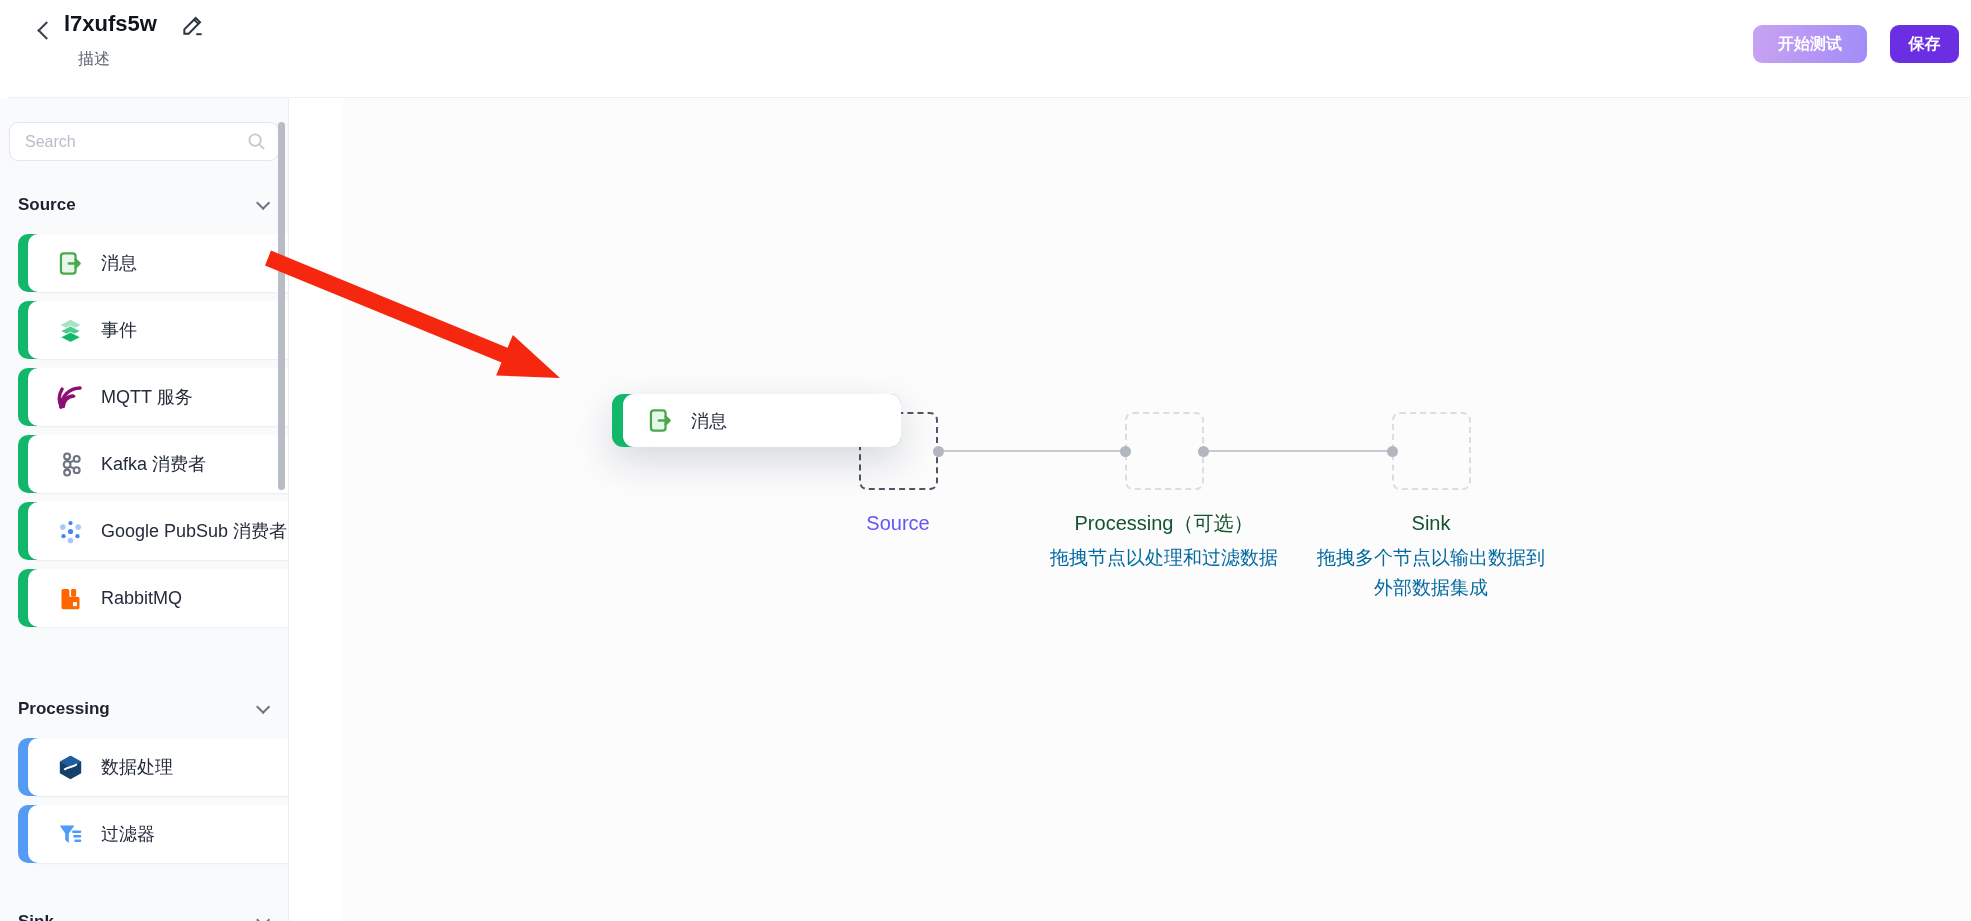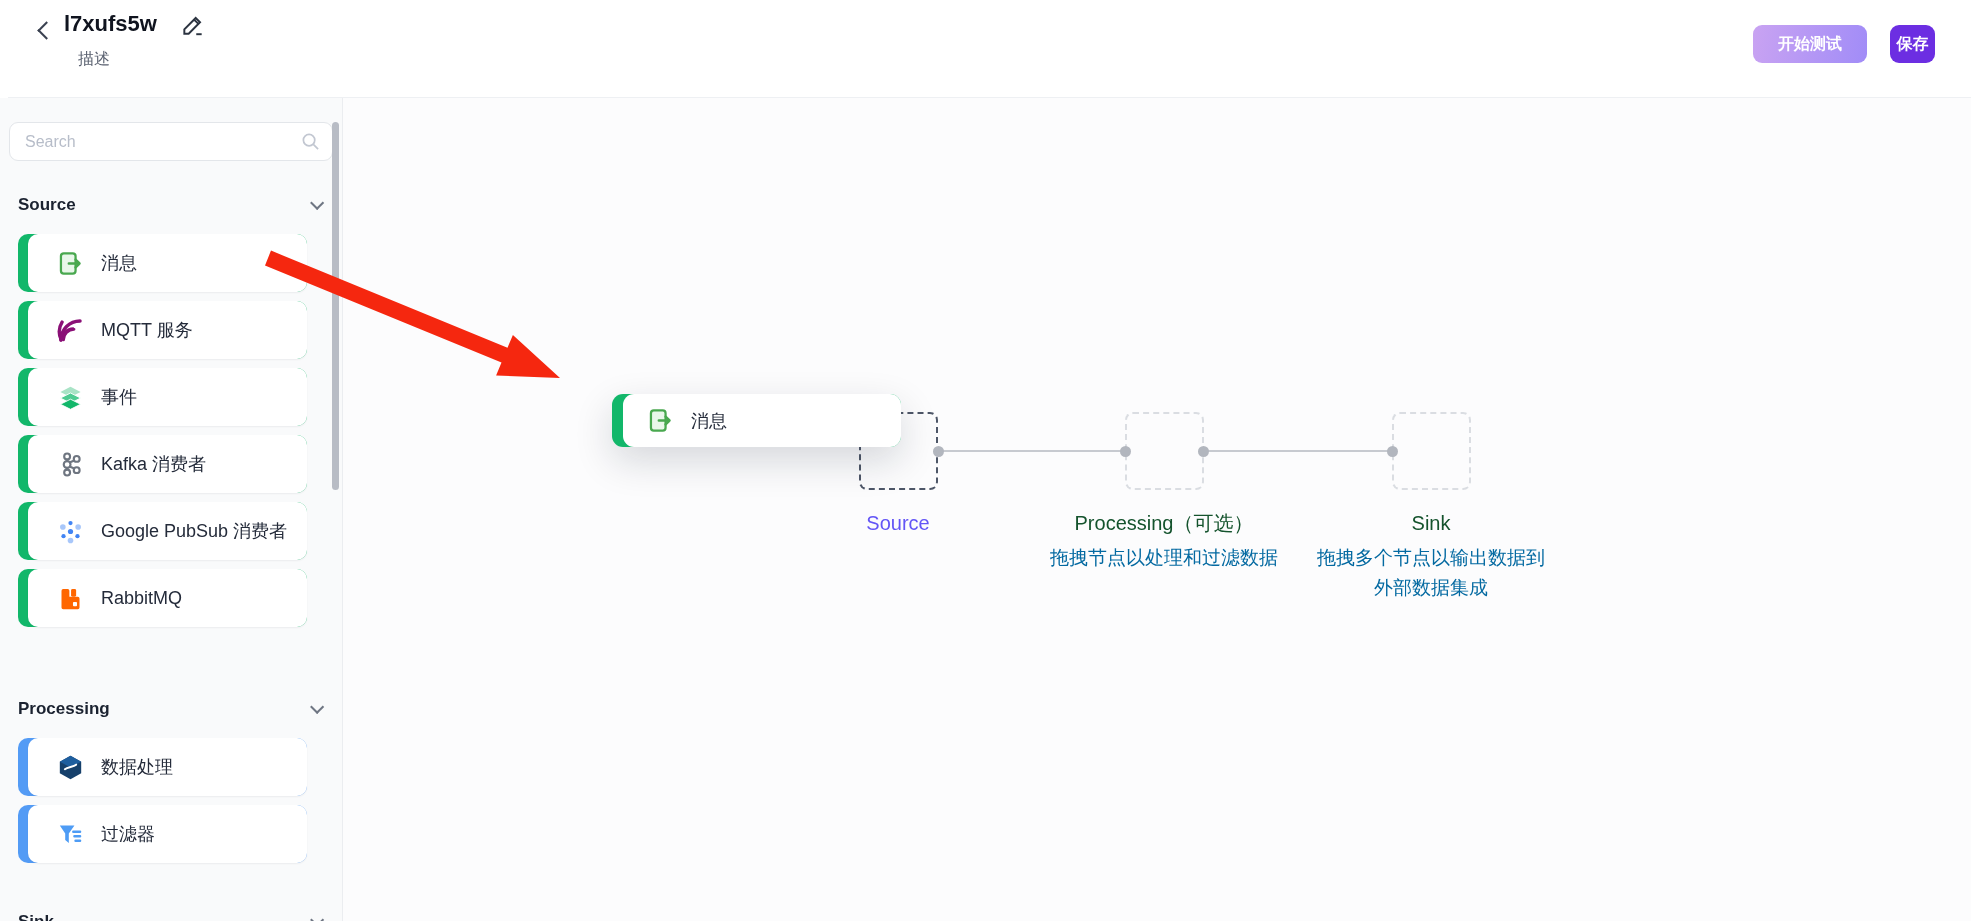--- a/index.html
+++ b/index.html
@@ -8,24 +8,24 @@
 
   
   .header { position:absolute; left:0; top:0; width:1971px; height:98px; background:#ffffff; border-bottom:1px solid #eef0f3; z-index:20;margin-left:8px; }
   .back-btn { position:absolute; left:22px; top:15px; width:32px; height:32px; cursor:pointer; }
   .back-btn::before { content:""; position:absolute; left:10px; top:9px; width:11px; height:11px; border-left:2.5px solid #3a4150; border-bottom:2.5px solid #3a4150; transform:rotate(45deg); }
   .title { position:absolute; left:56px; top:11px; font-size:22px; font-weight:bold; color:#10141f; }
   .edit-icon { position:absolute; left:172px; top:12px; width:26px; height:26px; cursor:pointer; }
   .subtitle { position:absolute; left:70px; top:49px; font-size:16px; color:#5a6170; }
   .btn { position:absolute; top:25px; height:38px; border:none; border-radius:9px; color:#ffffff; font-size:16px; font-weight:bold; font-family:inherit; cursor:pointer;text-align:center; }
   .btn-start { left:1745px; width:114px; background:linear-gradient(100deg,#c9a3f2 0%,#a18cf7 100%); }
-  .btn-save  { left:1882px; width:45px;  background:#6c2ee2; }
+  .btn-save  { left:1882px; width:69px;  background:#6c2ee2; }
 
   
-  .sidebar { position:absolute; left:0; top:98px; width:343px; height:823px; background:#f9fafb; border-right:1px solid #ebedf0; overflow:hidden; z-index:15; }
+  .sidebar { position:absolute; left:0; top:98px; width:289px; height:823px; background:#f9fafb; border-right:1px solid #ebedf0; overflow:hidden; z-index:15; }
   .search-wrap { position:relative; margin:24px 9px 0 9px; }
   .search-input { width:100%; height:39px; border:1px solid #e3e6ea; border-radius:9px; background:#ffffff; padding:0 40px 0 15px; font-size:16px; color:#3a4150; font-family:inherit; outline:none; }
   .search-input::placeholder { color:#b7bdc9; }
   .search-icon { position:absolute; right:13px; top:10px; width:19px; height:19px; }
   .section-head { display:flex; align-items:center; justify-content:space-between; padding:0 22px 0 18px; height:20px; cursor:pointer; }
   .section-title { font-size:17px; font-weight:bold; color:#1b2230; }
   .chev-down { width:10px; height:10px; border-right:2px solid #6f7683; border-bottom:2px solid #6f7683; transform:rotate(45deg) translateY(-3px); }
   .mt34{margin-top:34px;} .mt47{margin-top:72px;} .mt49{margin-top:49px;}
   .card { position:relative; margin:0 0 9px 18px; width:289px; height:58px; border-radius:10px; cursor:grab; }
   .card .inner { position:absolute; left:10px; top:0; right:0; bottom:0; background:#ffffff; border-radius:10px; box-shadow:0 1px 2px rgba(16,24,40,.06); display:flex; align-items:center; }
@@ -98,49 +98,49 @@
           <path d="M10.5 12h9.5M16.5 8.5L20 12l-3.5 3.5" fill="none" stroke="#49a84f" stroke-width="2.2" stroke-linecap="round" stroke-linejoin="round"></path>
         </svg>
       </span>
       <span class="item-label">消息</span>
     </div>
   </div>
 
   <div class="card accent-green">
     <div class="inner">
       <span class="item-icon">
+        <svg viewBox="0 0 24 24" width="27" height="27">
+          <polygon points="12,2.5 21,7 12,11.5 3,7" fill="#a9e3c6"></polygon>
+          <polygon points="12,8 21,12.5 12,17 3,12.5" fill="#4fcb92" stroke="#ffffff" stroke-width="0.8"></polygon>
+          <polygon points="12,13.5 21,18 12,22.5 3,18" fill="#12b76a" stroke="#ffffff" stroke-width="0.8"></polygon>
+        </svg>
+      </span>
+      <span class="item-label">事件</span>
+    </div>
+  </div>
+
+  <div class="card accent-green">
+    <div class="inner">
+      <span class="item-icon">
         <svg viewBox="0 0 24 24" width="27" height="27" fill="none" stroke="#8a1076" stroke-width="3" stroke-linecap="round">
           <path d="M3.5 20.5v-3a14 14 0 0 1 0 0"></path>
           <path d="M3.5 19.5a16 16 0 0 1 1 -15"></path>
           <path d="M3.5 19.5A16 16 0 0 1 19.5 3.5" transform="translate(1,1) scale(0.62) translate(2,11)"></path>
           <path d="M3.5 20.5a17 17 0 0 1 17-17"></path>
           <path d="M6 20.5a12 12 0 0 1 12-12" stroke-width="3.2" transform="scale(0.78) translate(1.4,5.6)"></path>
           <circle cx="5" cy="19" r="1.6" fill="#8a1076" stroke="none"></circle>
         </svg>
       </span>
       <span class="item-label">MQTT 服务</span>
     </div>
   </div>
 
   <div class="card accent-green">
     <div class="inner">
       <span class="item-icon">
-        <svg viewBox="0 0 24 24" width="27" height="27">
-          <polygon points="12,2.5 21,7 12,11.5 3,7" fill="#a9e3c6"></polygon>
-          <polygon points="12,8 21,12.5 12,17 3,12.5" fill="#4fcb92" stroke="#ffffff" stroke-width="0.8"></polygon>
-          <polygon points="12,13.5 21,18 12,22.5 3,18" fill="#12b76a" stroke="#ffffff" stroke-width="0.8"></polygon>
-        </svg>
-      </span>
-      <span class="item-label">事件</span>
-    </div>
-  </div>
-
-  <div class="card accent-green">
-    <div class="inner">
-      <span class="item-icon">
         <svg viewBox="0 0 24 24" width="27" height="27" fill="#ffffff" stroke="#6e7580" stroke-width="1.9">
           <path d="M9 7.5v9M10.5 10.5l6-2.5M10.5 13.5l6 2.5" fill="none"></path>
           <circle cx="9" cy="4.8" r="2.6"></circle>
             <circle cx="9" cy="12" r="3"></circle>
             <circle cx="9" cy="19.2" r="2.6"></circle>
           <circle cx="17.5" cy="7" r="2.6"></circle>
             <circle cx="17.5" cy="17" r="2.6"></circle>
         </svg>
       </span>
       <span class="item-label">Kafka 消费者</span>

